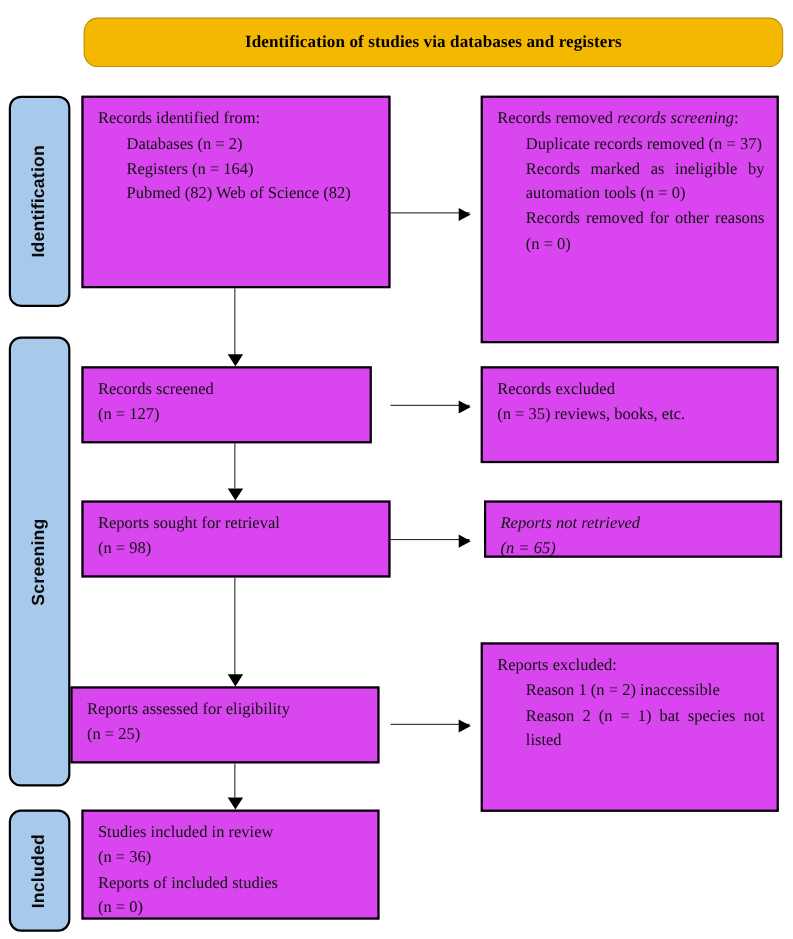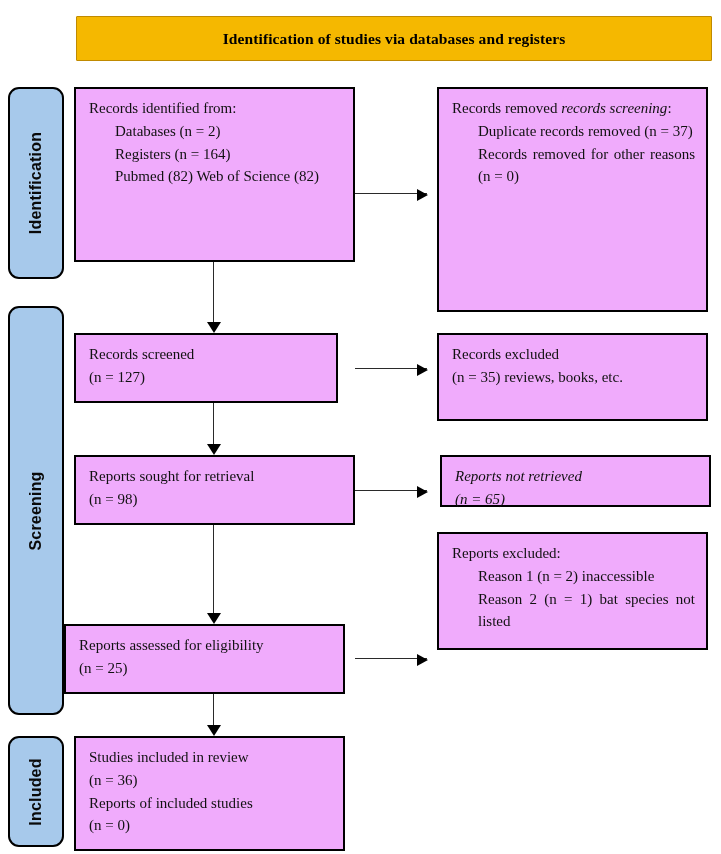--- a/index.html
+++ b/index.html
@@ -21,21 +21,21 @@
 
   
   .banner {
     position: absolute;
     left: 76px;
     top: 16px;
     width: 636px;
     height: 45px;
     background: #F5B800;
     border: 1.5px solid #C08A00;
-    border-radius: 1px;
+    border-radius: 13px;
     display: flex;
     align-items: center;
     justify-content: center;
     box-sizing: border-box;
   }
   .banner-text {
     font-family: "Liberation Serif", serif;
     font-weight: bold;
     font-size: 15.5px;
     letter-spacing: 0.1px;
@@ -60,21 +60,21 @@
     font-size: 16px;
     color: #0a0a0a;
     white-space: nowrap;
     transform: rotate(-90deg);
     letter-spacing: 0.2px;
   }
 
   
   .box {
     position: absolute;
-    background: #f0abfc;
+    background: #d946ef;
     border: 2.2px solid #000000;
     box-sizing: border-box;
     padding: 8px 11px 24px 13px;
   }
   .box-body {
     font-family: "Liberation Serif", serif;
     font-size: 15px;
     line-height: 1.52;
     color: #111111;
     text-align: justify;
@@ -145,20 +145,21 @@
       <span class="ind">Databases (n = 2)</span>
       <span class="ind">Registers (n = 164)</span>
       <span class="ind">Pubmed (82) Web of Science (82)</span>
     </div>
   </div>
 
   <div class="box" style="left:437px; top:87px; width:271px; height:225px;">
     <div class="box-body">
       <span class="ln"><span>Records removed </span><span class="ital">records screening</span><span>:</span></span>
       <span class="ind">Duplicate records removed (n = 37)</span>
+      <span class="ind">Records marked as ineligible by automation tools (n = 0)</span>
       <span class="ind">Records removed for other reasons (n = 0)</span>
     </div>
   </div>
 
   <div class="box" style="left:74px; top:333px; width:264px; height:70px;">
     <div class="box-body">
       <span class="ln">Records screened</span>
       <span class="ln">(n = 127)</span>
     </div>
   </div>
@@ -184,29 +185,29 @@
     </div>
   </div>
 
   <div class="box" style="left:64px; top:624px; width:281px; height:70px;">
     <div class="box-body">
       <span class="ln">Reports assessed for eligibility</span>
       <span class="ln">(n = 25)</span>
     </div>
   </div>
 
-  <div class="box" style="left:437px; top:532px; width:271px; height:118px;">
+  <div class="box" style="left:437px; top:584px; width:271px; height:154px;">
     <div class="box-body">
       <span class="ln">Reports excluded:</span>
       <span class="ind">Reason 1 (n = 2) inaccessible</span>
       <span class="ind">Reason 2 (n = 1) bat species not listed</span>
     </div>
   </div>
 
-  <div class="box" style="left:74px; top:736px; width:271px; height:115px;">
+  <div class="box" style="left:74px; top:736px; width:271px; height:100px;">
     <div class="box-body">
       <span class="ln">Studies included in review</span>
       <span class="ln">(n = 36)</span>
       <span class="ln">Reports of included studies</span>
       <span class="ln">(n = 0)</span>
     </div>
   </div>
 
   <div class="h-arrow" style="left:355px; top:193px; width:72px;"></div>
   <div class="h-arrow" style="left:355px; top:368px; width:72px;"></div>

